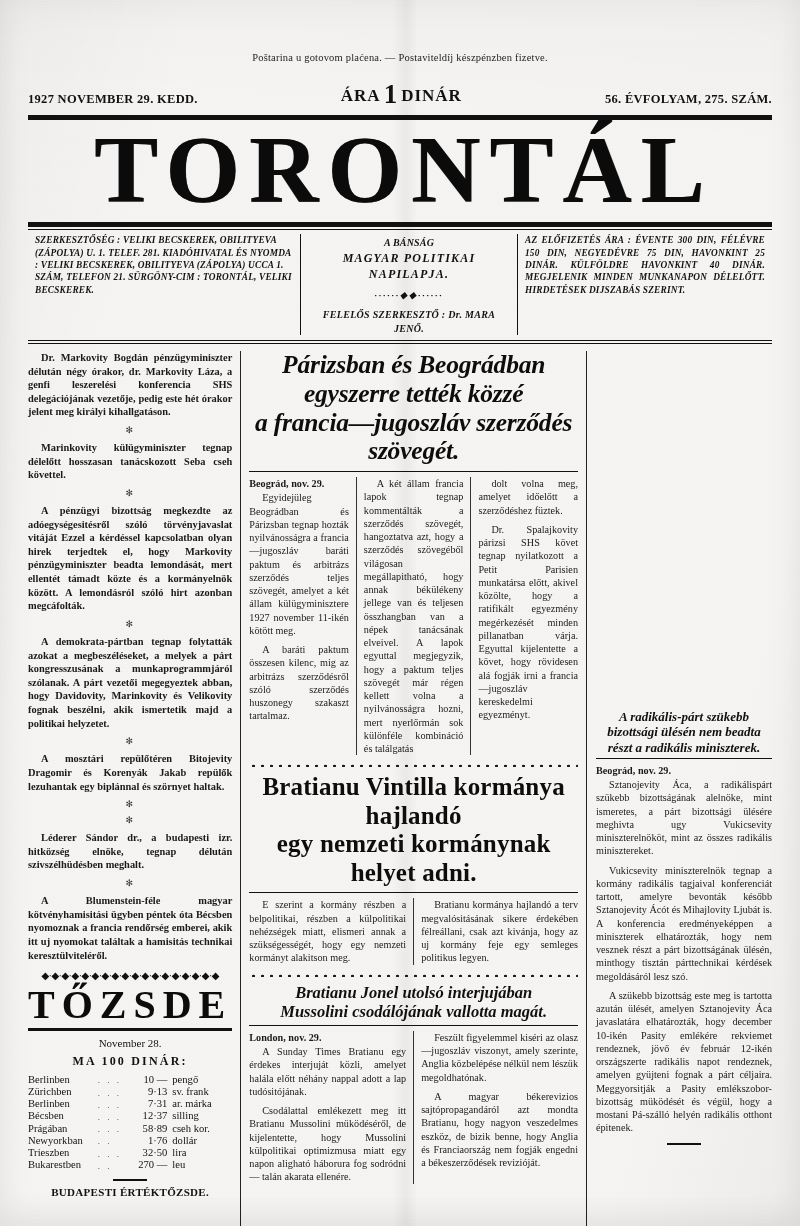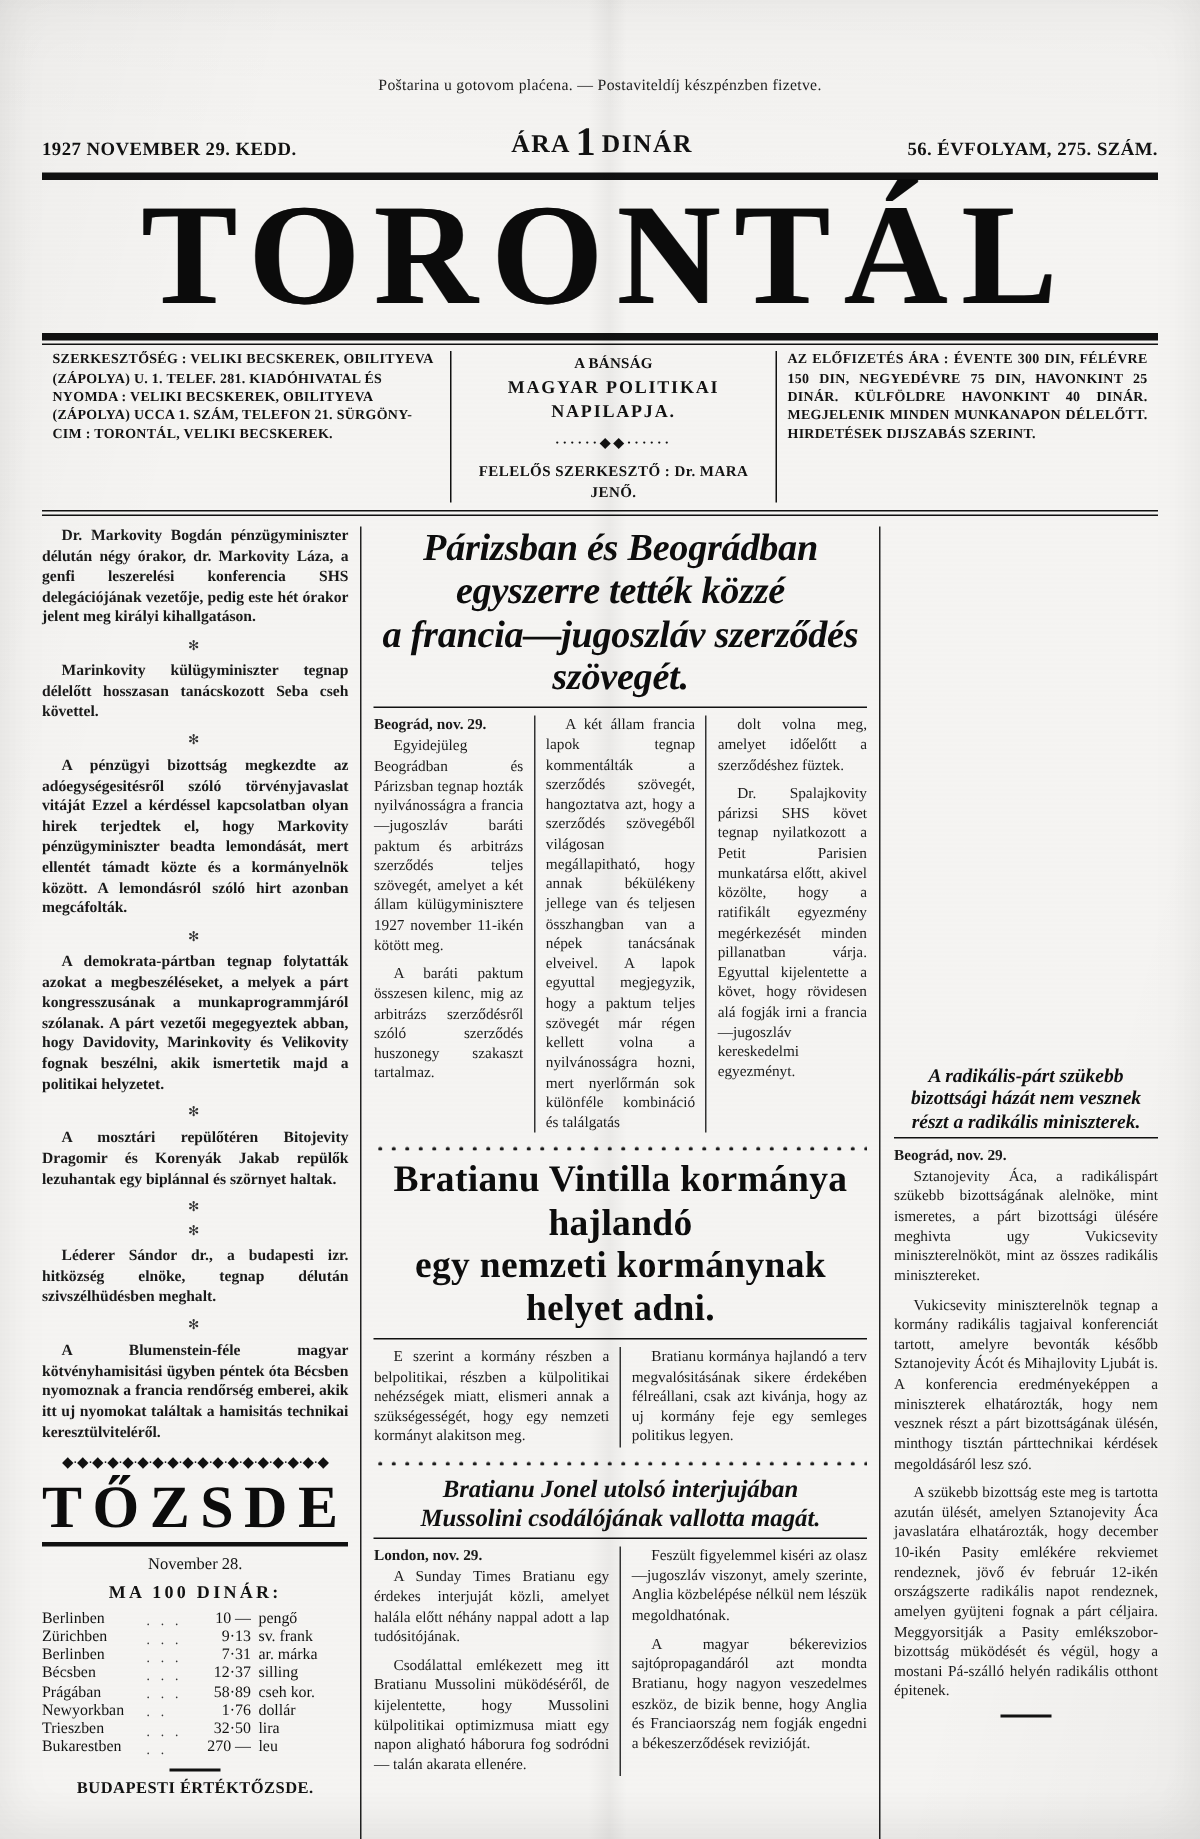--- a/index.html
+++ b/index.html
@@ -69,21 +69,21 @@
   
   .mast-info{
     display:flex;
     align-items:stretch;
     font-size:9.3px;
     font-weight:bold;
     line-height:1.33;
     letter-spacing:.2px;
     padding:4px 0 5px 0;
   }
-  .mast-info .mi{padding:0 7px;}
+  .mast-info .mi{padding:0 7px;font-style:italic;}
   .mast-info .mi.a{flex:0 0 258px;}
   .mast-info .mi.b{flex:1 1 auto;text-align:center;border-left:1.5px solid #111;border-right:1.5px solid #111;}
   .mast-info .mi.c{flex:0 0 240px;text-align:justify;}
   .mast-info .mi.b .t1{font-size:10px;margin-top:2px;}
   .mast-info .mi.b .t2{font-size:12px;letter-spacing:1.2px;margin-top:2px;}
   .mast-info .mi.b .orn{letter-spacing:2px;font-size:9px;margin:7px 0 6px;}
   .mast-info .mi.b .t3{font-size:10px;letter-spacing:.3px;}
 
   
   .body-grid{
@@ -382,21 +382,21 @@
       </div>
 
     </div>
 
     <div class="col-r">
       <div style="height:358px"></div>
 
       <div>
         <div class="hl4">
           <div>A radikális-párt szükebb</div>
-          <div>bizottsági házát nem vesznek</div>
+          <div>bizottsági ülésén nem beadta</div>
           <div>részt a radikális miniszterek.</div>
         </div>
         <hr class="rule-hair">
         <div class="txt" style="margin-top:5px">
           <div class="placeline"><span class="dateword">Beográd, nov. 29.</span></div>
           <p>Sztanojevity Áca, a radikálispárt szükebb bizottságának alelnöke, mint ismeretes, a párt bizottsági ülésére meghivta ugy Vukicsevity miniszterelnököt, mint az összes radikális minisztereket.</p>
           <p>Vukicsevity miniszterelnök tegnap a kormány radikális tagjaival konferenciát tartott, amelyre bevonták később Sztanojevity Ácót és Mihajlovity Ljubát is. A konferencia eredményeképpen a miniszterek elhatározták, hogy nem vesznek részt a párt bizottságának ülésén, minthogy tisztán párttechnikai kérdések megoldásáról lesz szó.</p>
           <p>A szükebb bizottság este meg is tartotta azután ülését, amelyen Sztanojevity Áca javaslatára elhatározták, hogy december 10-ikén Pasity emlékére rekviemet rendeznek, jövő év február 12-ikén országszerte radikális napot rendeznek, amelyen gyüjteni fognak a párt céljaira. Meggyorsitják a Pasity emlékszobor-bizottság müködését és végül, hogy a mostani Pá-szálló helyén radikális otthont épitenek.</p>
         </div>
         <hr class="short-rule">

